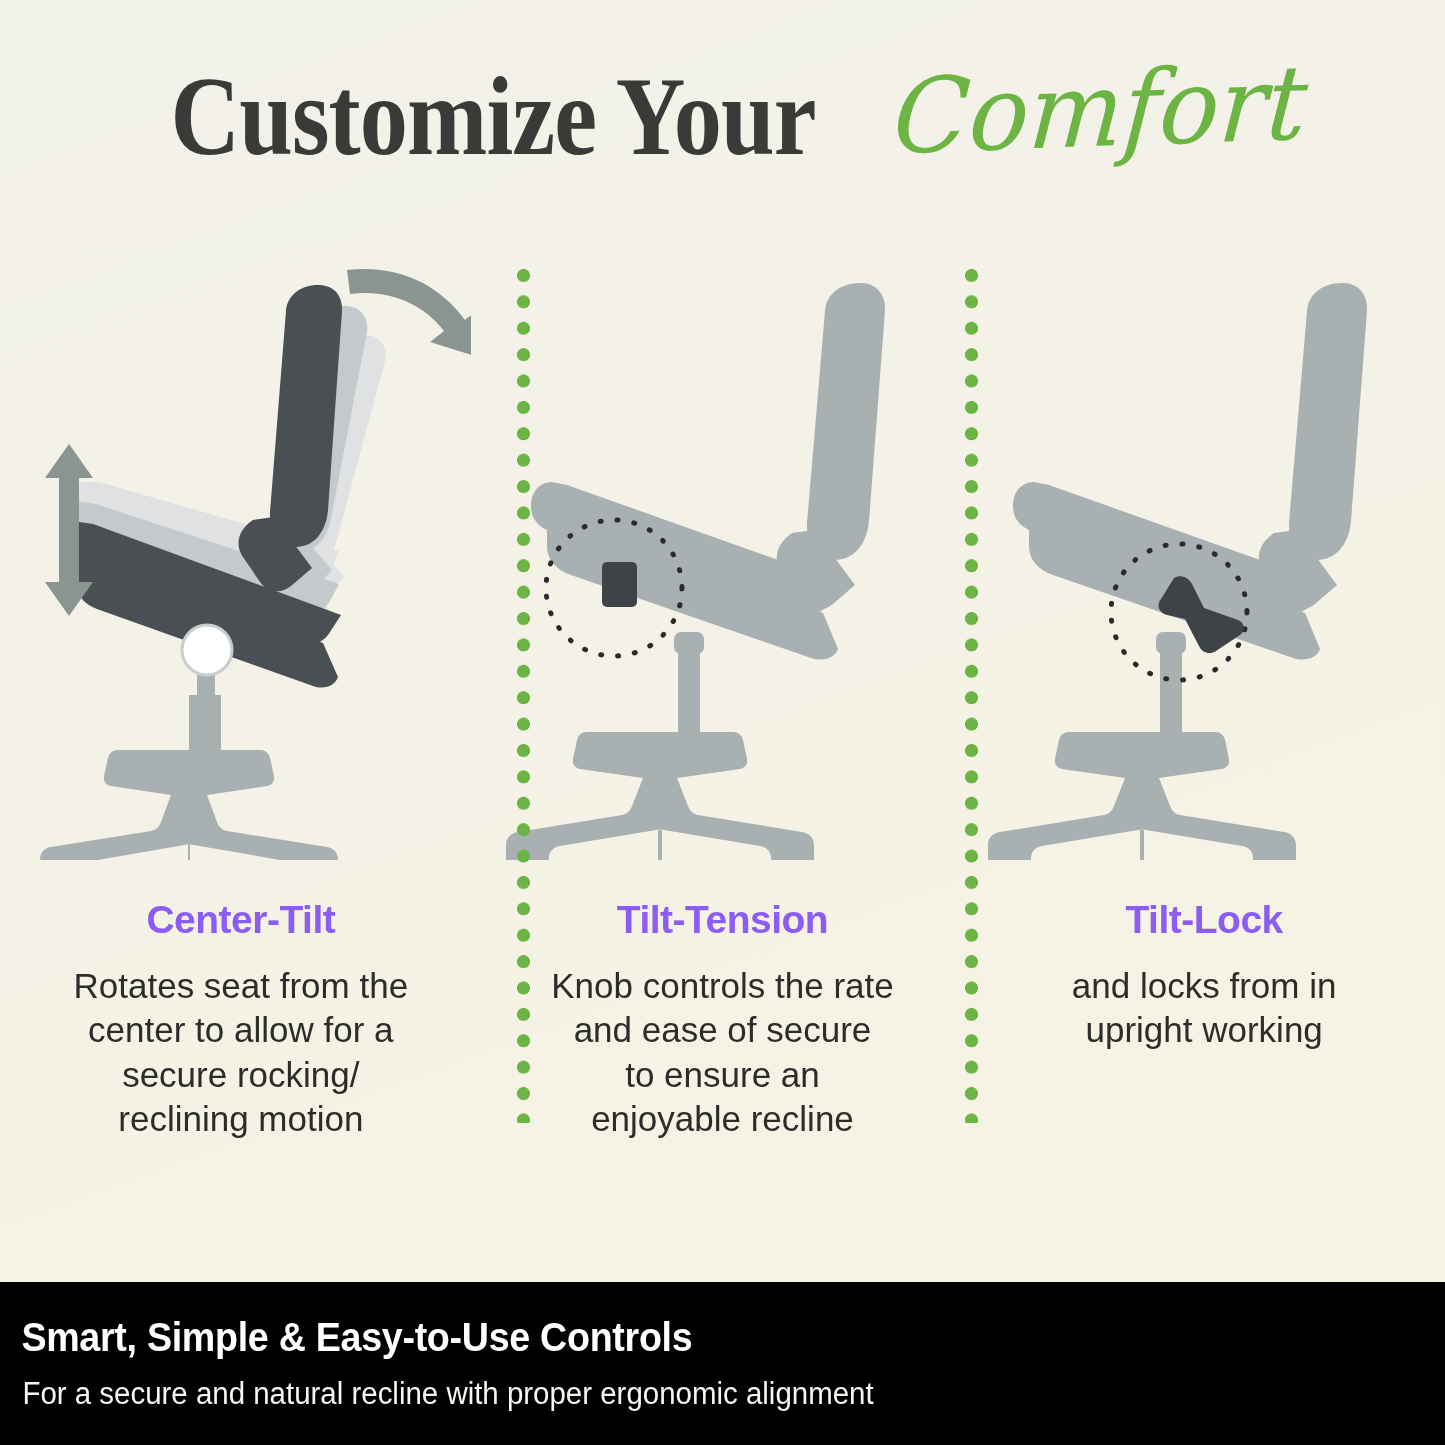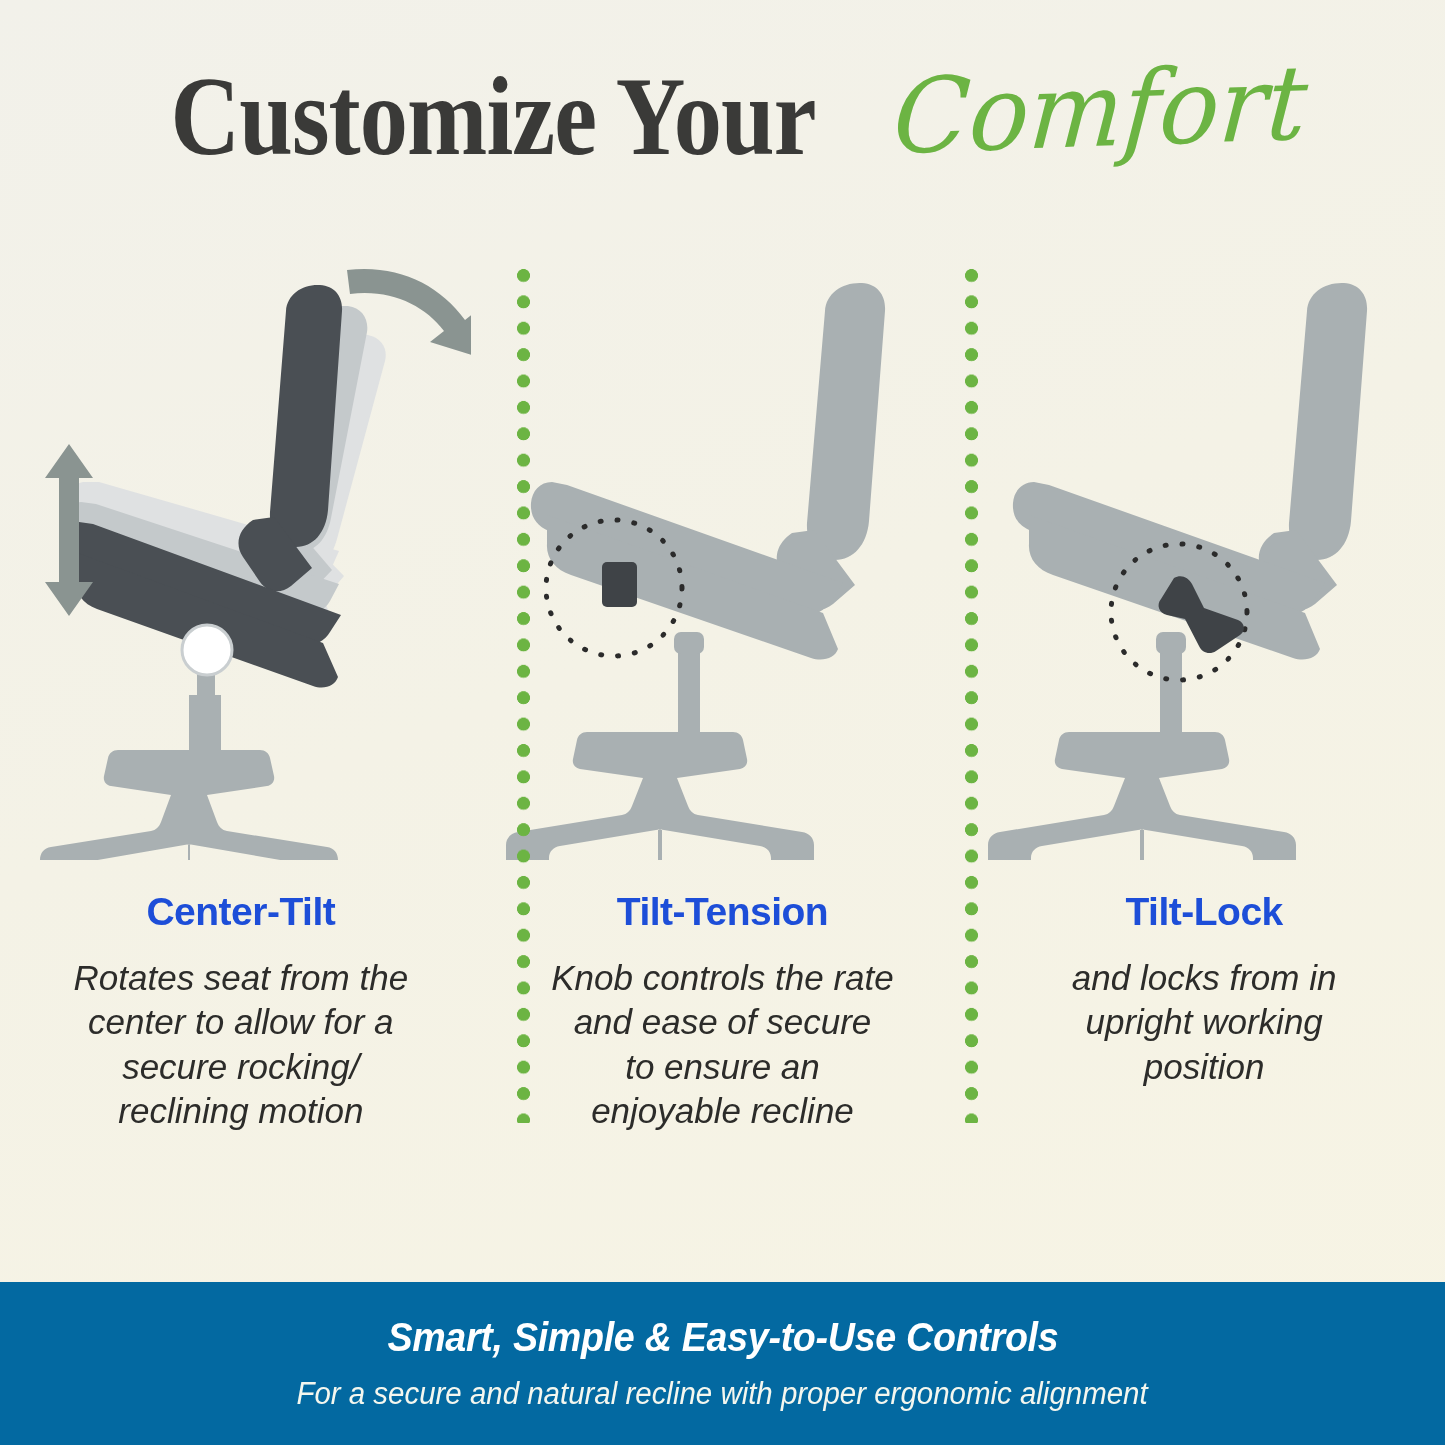--- a/index.html
+++ b/index.html
@@ -89,35 +89,34 @@
     width: 460px;
     height: 620px;
     margin-top: 10px;
   }
   .art svg { display: block; width: 100%; height: 100%; }
 
   .col-title {
     font-family: "Liberation Sans", "DejaVu Sans", sans-serif;
     font-weight: bold;
     font-size: 39px;
-    color: #1d4ed8;
-    margin-top: 30px;
+    color: #8b5cf6;
+    margin-top: 38px;
     text-align: right;
     letter-spacing: -0.5px;
   }
   .col-desc {
     font-family: "Liberation Sans", "DejaVu Sans", sans-serif;
     font-weight: normal;
     font-size: 35px;
     line-height: 1.27;
     color: #2c2c2a;
     text-align: center;
     margin-top: 22px;
     width: 360px;
-    font-style: italic;
   }
   .col-desc span { display: block; }
 
   
   .divider {
     position: absolute;
     top: 268px;
     width: 15px;
     height: 855px;
     z-index: 3;
@@ -127,27 +126,26 @@
   }
   #divider-1 { left: 516px; }
   #divider-2 { left: 964px; }
 
   
   #footer {
     position: absolute;
     left: 0; bottom: 0;
     width: 1445px;
     height: 163px;
-    background: #0369a1;
+    background: #000000;
     z-index: 4;
     display: flex;
     flex-direction: column;
-    align-items: center;
+    align-items: flex-start;
     justify-content: center;
-    font-style: italic;
   }
   #footer-title {
     font-family: "Liberation Sans", "DejaVu Sans", sans-serif;
     font-weight: bold;
     font-size: 40px;
     color: #ffffff;
     letter-spacing: -0.3px;
     text-align: center;
     transform: scaleX(0.94);
   }
@@ -292,21 +290,20 @@
 
           <circle cx="205" cy="372" r="68" fill="none" stroke="#2b2b2b" stroke-width="5" stroke-linecap="round" stroke-dasharray="1 16"></circle>
 
           <path d="M200 338 c7 -4 14 -1 18 6 l12 24 l34 12 c7 3 8 11 2 15 l-24 16 c-6 4 -14 2 -17 -5 l-14 -27 l-18 -4 c-8 -2 -11 -10 -6 -16 z" fill="#3f4347"></path>
         </svg>
       </div>
       <div class="col-title">Tilt-Lock</div>
       <div class="col-desc">
         <span>and locks from in</span>
         <span>upright working</span>
-        <span>position</span>
       </div>
     </div>
 
   </div>
 
   <div id="divider-1" class="divider"></div>
   <div id="divider-2" class="divider"></div>
 
   <div id="footer">
     <div id="footer-title">Smart, Simple &amp; Easy-to-Use Controls</div>

